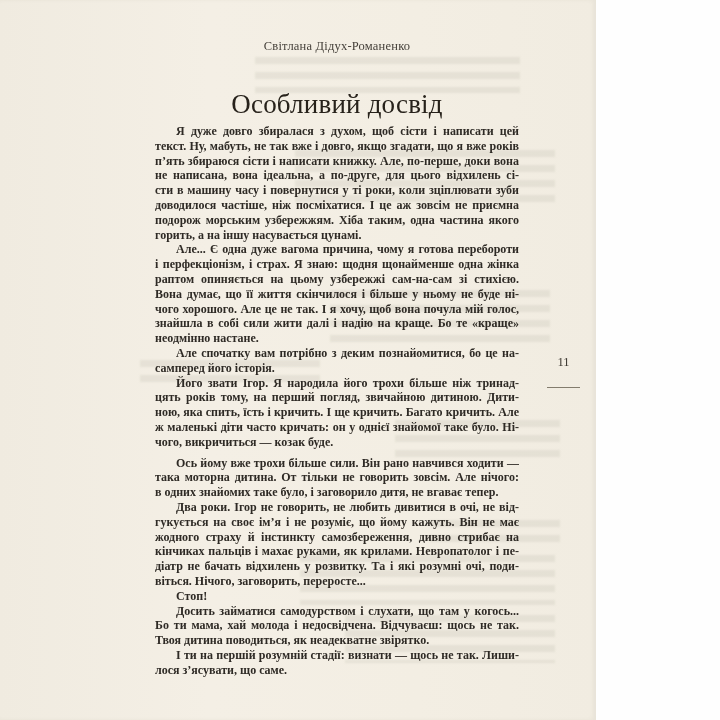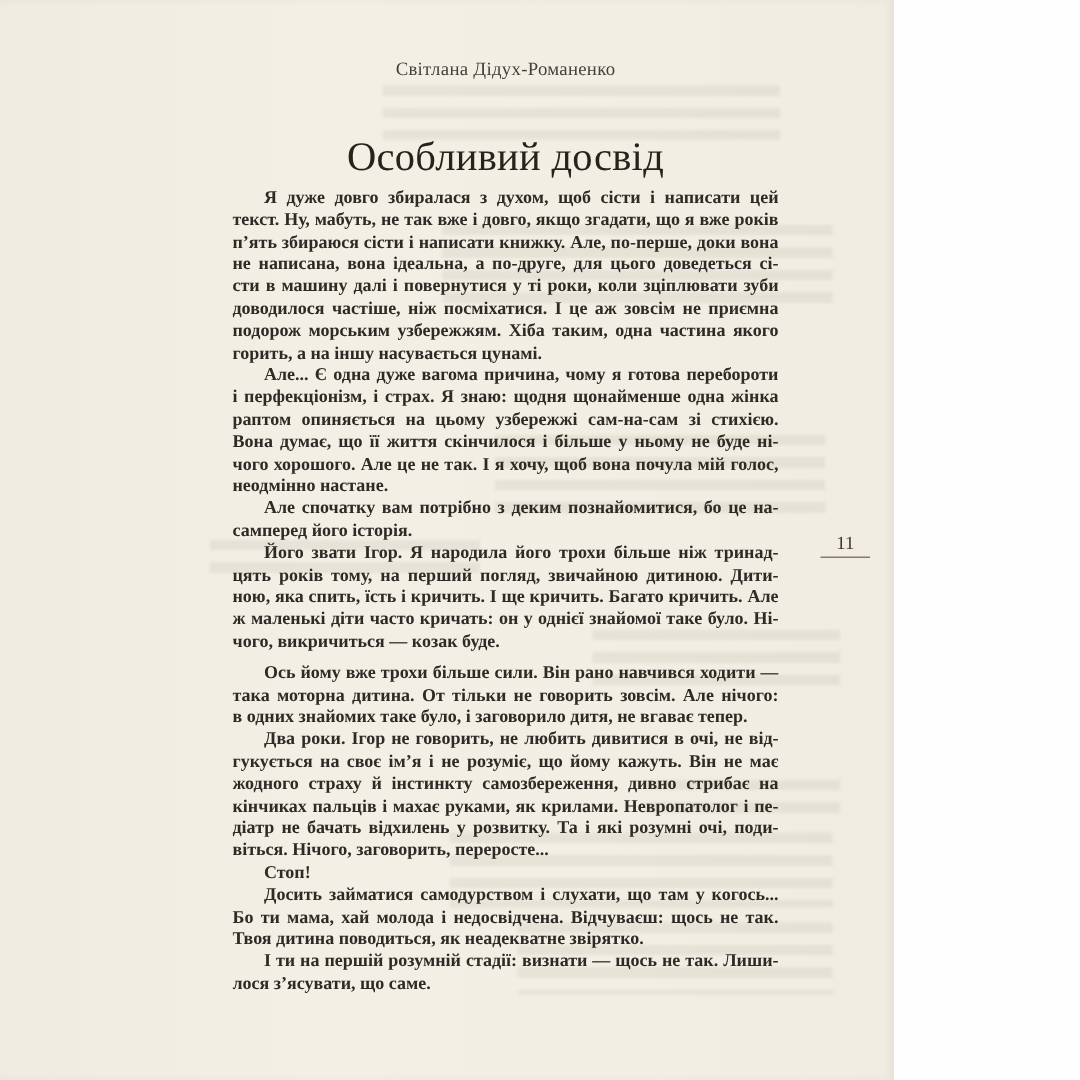--- a/index.html
+++ b/index.html
@@ -31,21 +31,21 @@
   .para.gap { margin-top: 6px; }
   .line {
     text-align: justify; text-align-last: justify;
     white-space: nowrap; overflow: hidden; height: 14.8px; font-weight: bold;
   }
   .line.last { text-align-last: left; }
   .line.first { text-indent: 21px; }
   .page-number {
     position: absolute; left: 547px; top: 355px; width: 33px;
     text-align: center; font-size: 12.5px; color: #3b372f;
-    border-bottom: 1px solid #837c6d; padding-bottom: 1px;
+    border-bottom: 1px solid #837c6d; padding-bottom: 17px;
   }
   .bleed {
     position: absolute; pointer-events: none;
     background: repeating-linear-gradient(180deg,
       rgba(128,132,108,0.11) 0px, rgba(128,132,108,0.11) 7px,
       rgba(0,0,0,0) 7px, rgba(0,0,0,0) 15px);
     filter: blur(1.2px);
   }
   .b1 { left: 255px; top: 57px;  width: 265px; height: 36px; }
   .b2 { left: 295px; top: 150px; width: 260px; height: 55px; }
@@ -73,32 +73,33 @@
 
     <div class="author-heading">Світлана Дідух-Романенко</div>
 
     <div class="chapter-title">Особливий досвід</div>
 
     <div class="body-text">
         <div class="para">
           <div class="line first">Я дуже довго збиралася з духом, щоб сісти і написати цей</div>
           <div class="line">текст. Ну, мабуть, не так вже і довго, якщо згадати, що я вже років</div>
           <div class="line">п’ять збираюся сісти і написати книжку. Але, по-перше, доки вона</div>
-          <div class="line">не написана, вона ідеальна, а по-друге, для цього доведеться сі-</div>
-          <div class="line">сти в машину далі і повернутися у ті роки, коли зціплювати зуби</div>
+          <div class="line">не написана, вона ідеальна, а по-друге, для цього відхилень сі-</div>
+          <div class="line">сти в машину часу і повернутися у ті роки, коли зціплювати зуби</div>
           <div class="line">доводилося частіше, ніж посміхатися. І це аж зовсім не приємна</div>
           <div class="line">подорож морським узбережжям. Хіба таким, одна частина якого</div>
           <div class="line last">горить, а на іншу насувається цунамі.</div>
         </div>
         <div class="para">
           <div class="line first">Але... Є одна дуже вагома причина, чому я готова перебороти</div>
           <div class="line">і перфекціонізм, і страх. Я знаю: щодня щонайменше одна жінка</div>
           <div class="line">раптом опиняється на цьому узбережжі сам-на-сам зі стихією.</div>
           <div class="line">Вона думає, що її життя скінчилося і більше у ньому не буде ні-</div>
           <div class="line">чого хорошого. Але це не так. І я хочу, щоб вона почула мій голос,</div>
+          <div class="line">знайшла в собі сили жити далі і надію на краще. Бо те «краще»</div>
           <div class="line last">неодмінно настане.</div>
         </div>
         <div class="para">
           <div class="line first">Але спочатку вам потрібно з деким познайомитися, бо це на-</div>
           <div class="line last">самперед його історія.</div>
         </div>
         <div class="para">
           <div class="line first">Його звати Ігор. Я народила його трохи більше ніж тринад-</div>
           <div class="line">цять років тому, на перший погляд, звичайною дитиною. Дити-</div>
           <div class="line">ною, яка спить, їсть і кричить. І ще кричить. Багато кричить. Але</div>

